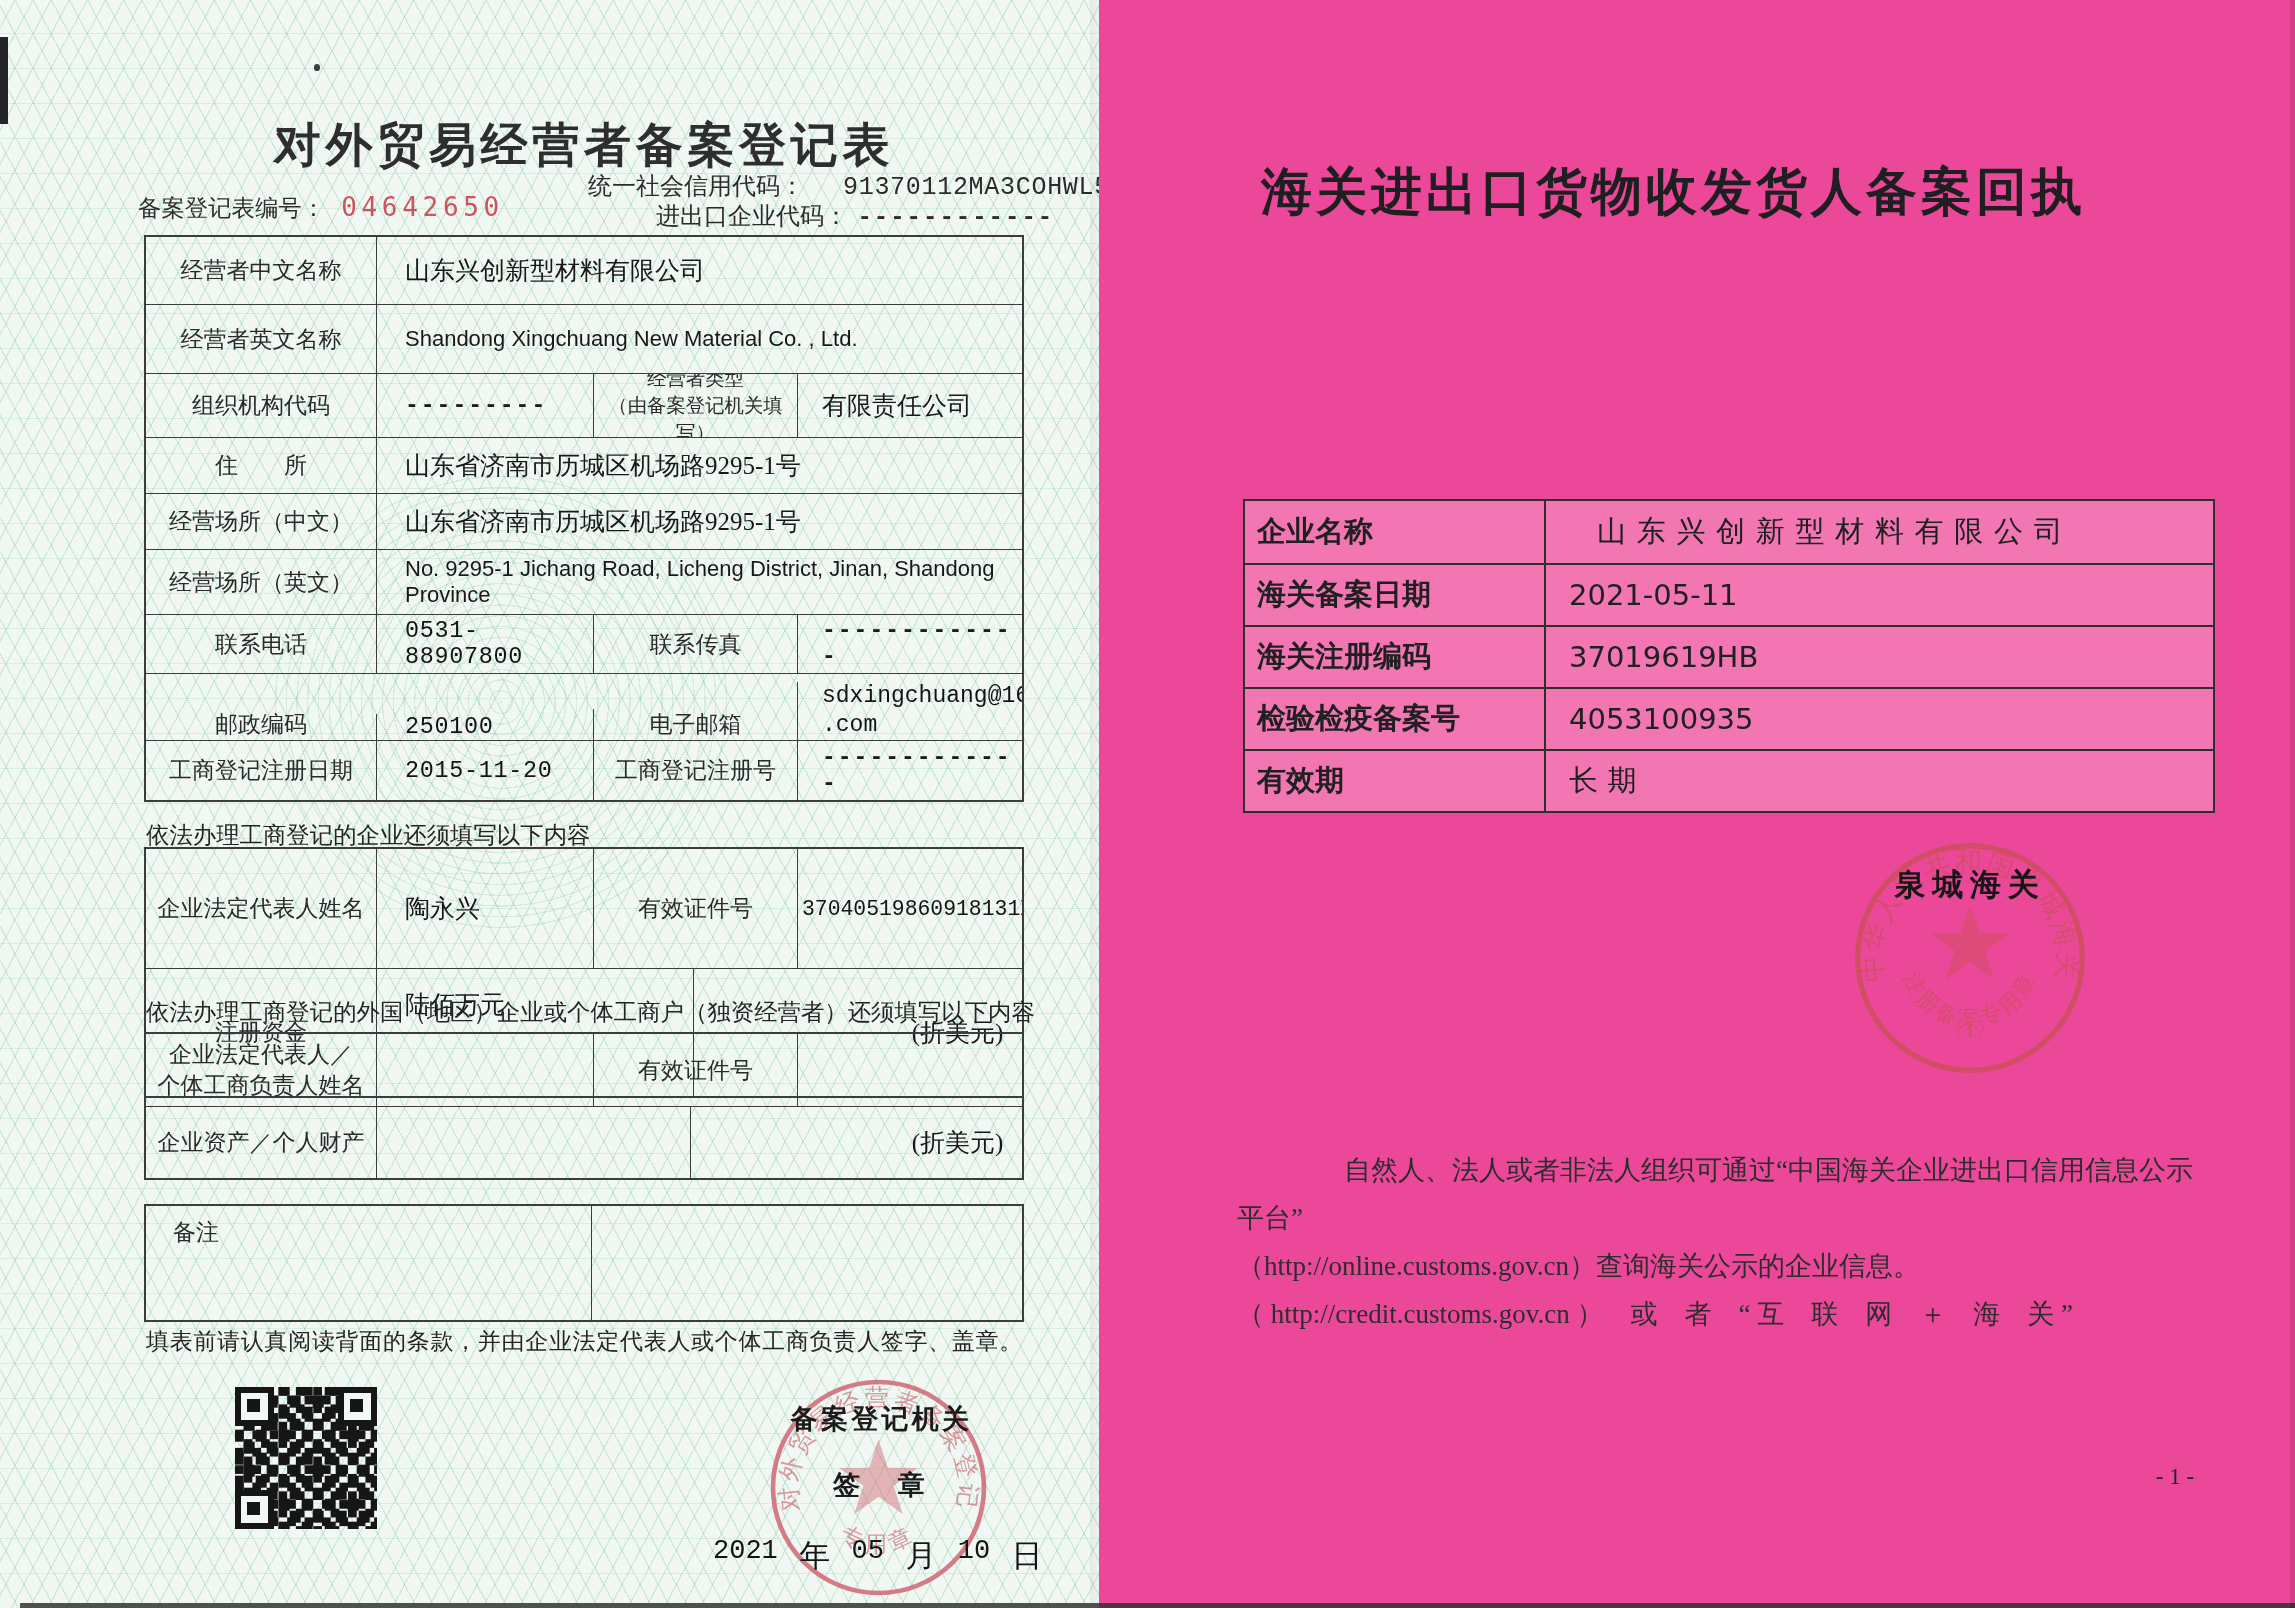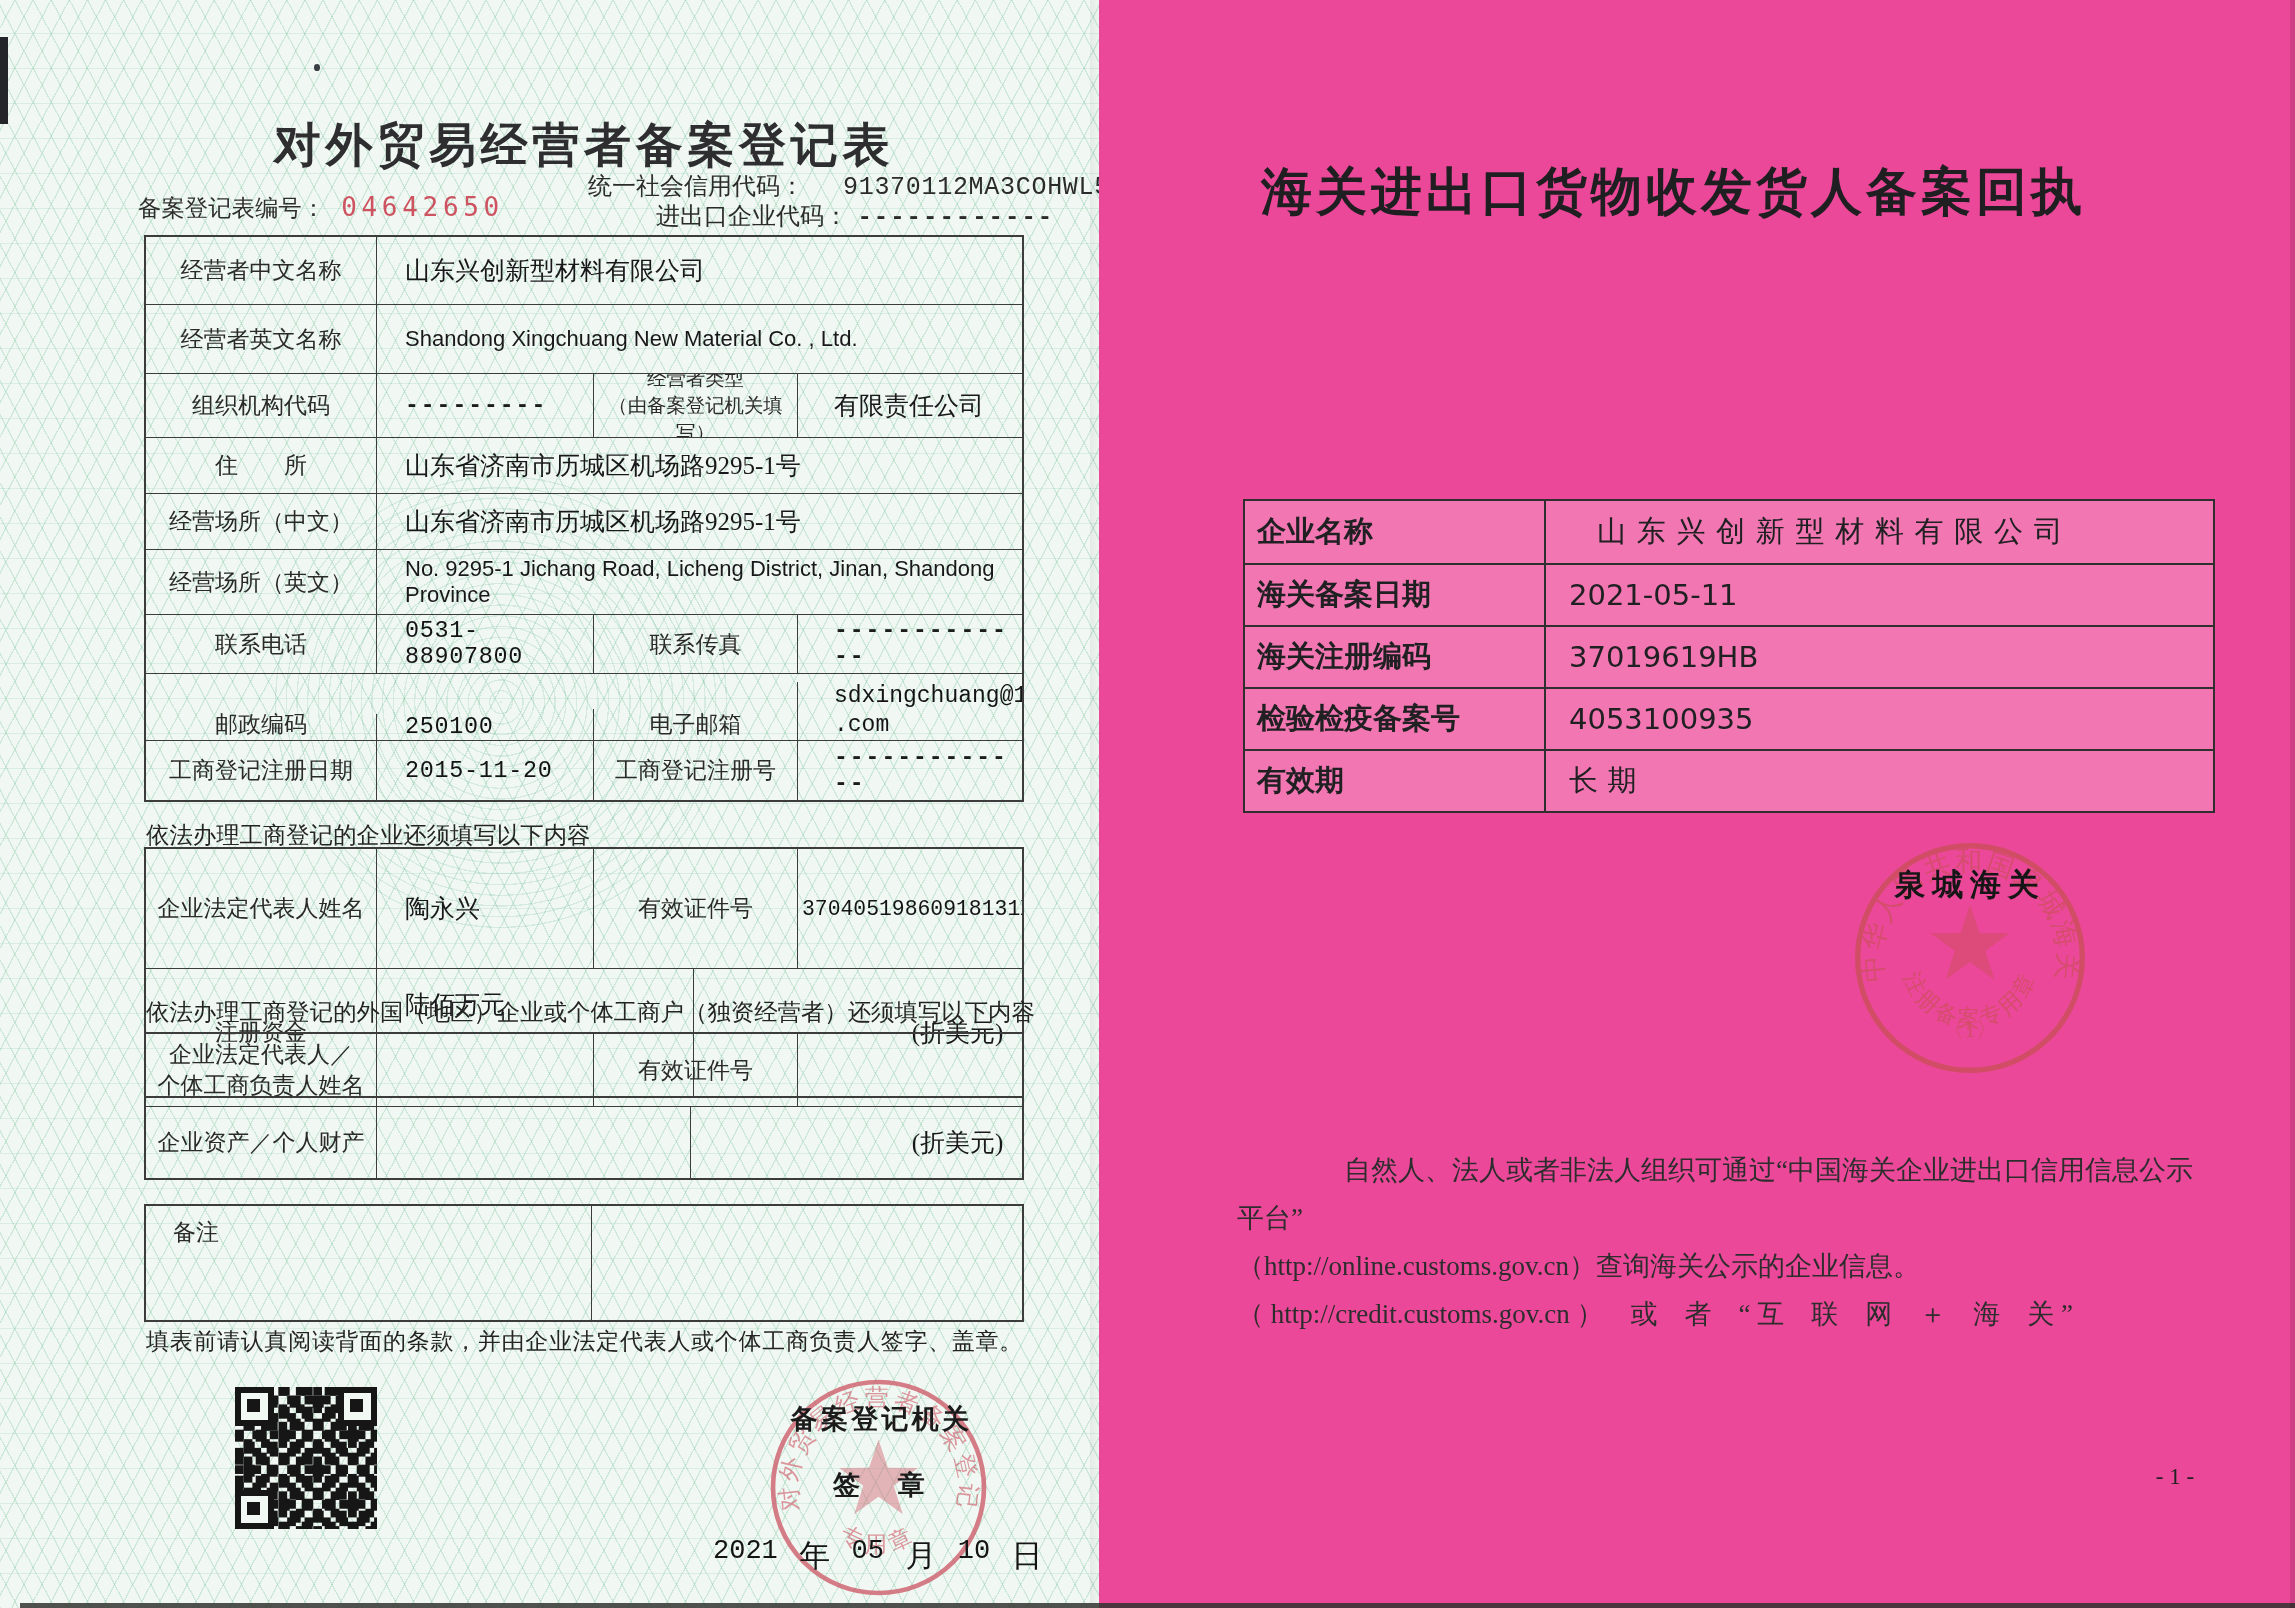--- a/index.html
+++ b/index.html
@@ -31,21 +31,21 @@
   .l-formno .no-val { font-family:"DejaVu Sans Mono", monospace; font-size:26px; letter-spacing:4.7px; color:#cd5361; margin-left:16px; }
 
   .t { position:absolute; left:144px; width:880px; border:2px solid #3c3c3c; }
   .tr { display:flex; border-top:1.3px solid #3c3c3c; }
   .tr:first-child { border-top:none; }
   .td { border-left:1.3px solid #3c3c3c; display:flex; align-items:center; overflow:hidden; }
   .td:first-child { border-left:none; }
   .lab  { width:230px; justify-content:center; text-align:center; font-size:23px; color:#2a2a2a; flex-direction:column; }
   .v1   { width:217px; padding-left:28px; }
   .l2   { width:204px; justify-content:center; text-align:center; font-size:23px; color:#2a2a2a; flex-direction:column; }
-  .v2   { flex:1; padding-left:36px; }
+  .v2   { flex:1; padding-left:24px; }
   .vfull{ flex:1; padding-left:28px; }
   .cn-val  { font-size:25px; color:#18181a; }
   .en-val  { font-family:"Liberation Sans", sans-serif; font-size:22px; color:#18181a; }
   .num-val { font-family:"Liberation Mono", monospace; font-size:23.4px; letter-spacing:0.7px; color:#131315; }
   .dash-val{ font-family:"Liberation Mono", monospace; font-size:23px; letter-spacing:2px; font-weight:700; }
   .small-lab { font-size:19.4px; line-height:27px; }
   .right-pad { justify-content:flex-end; padding-right:18.7px; padding-left:0; }
   .email-val { font-family:"Liberation Mono", monospace; font-size:23px; line-height:29px; color:#131315; }
   .id-val { font-family:"Liberation Mono", monospace; font-size:21.4px; letter-spacing:0; color:#131315; padding-left:4px; }
 

